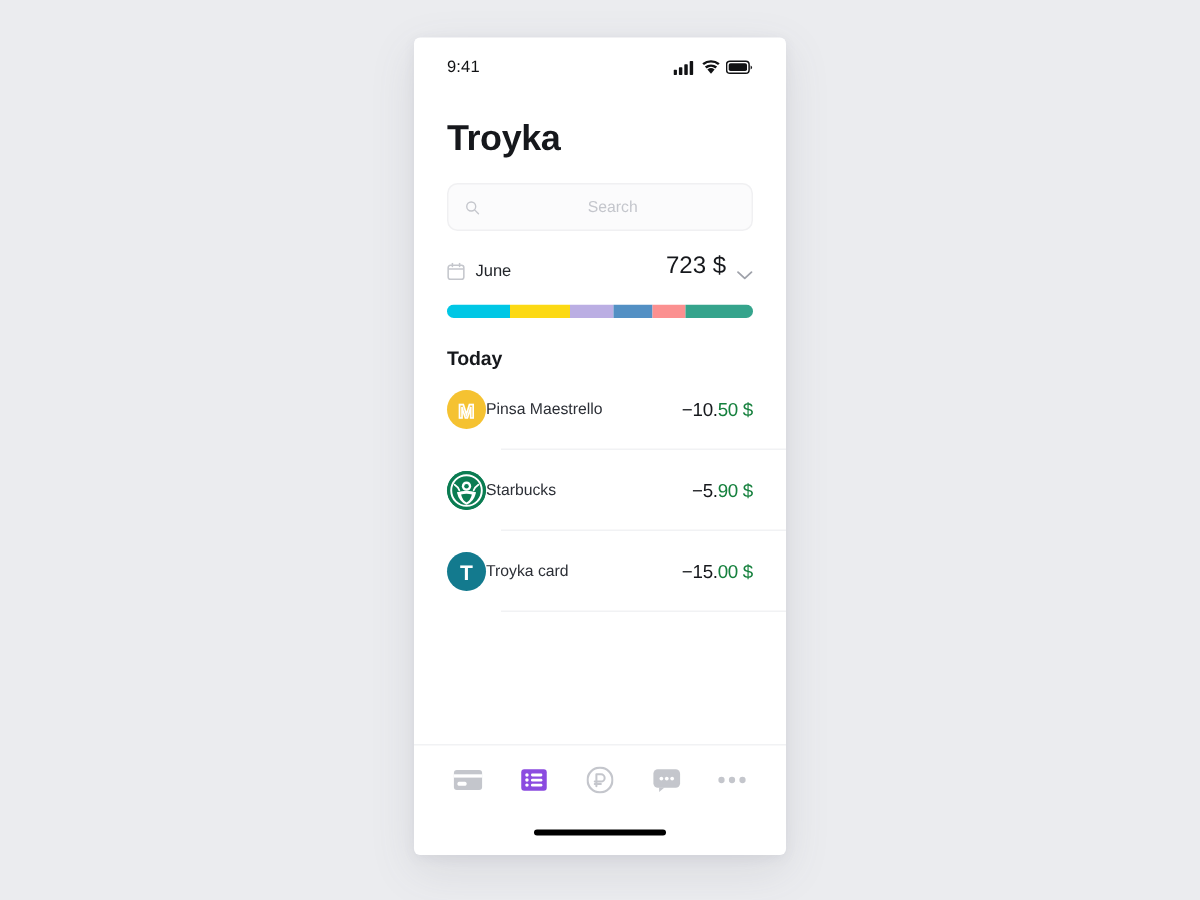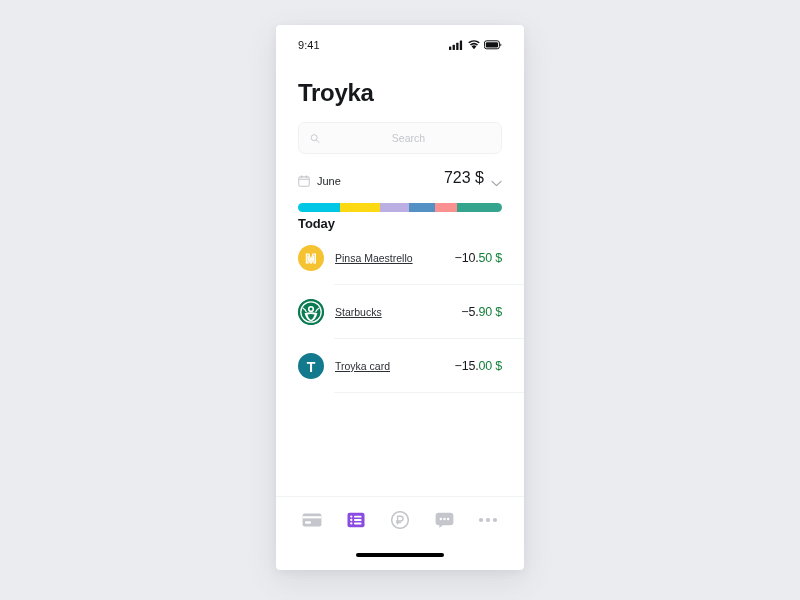--- a/index.html
+++ b/index.html
@@ -109,21 +109,21 @@
     margin: 9px 22px 0 22px;
     height: 9px;
     border-radius: 4.5px;
     overflow: hidden;
     display: flex;
   }
   #bar > span { display: block; height: 100%; }
 
   
   .section-title {
-    margin: 4px 0 0 22px;
+    margin: 19px 0 0 22px;
     font-size: 13px;
     font-weight: bold;
     color: #16181c;
     letter-spacing: -0.1px;
   }
 
   
   .txn {
     display: flex;
     align-items: center;
@@ -145,25 +145,23 @@
     width: 26px;
     height: 26px;
     border-radius: 50%;
     flex: 0 0 26px;
     display: flex;
     align-items: center;
     justify-content: center;
     overflow: hidden;
   }
   .txn-name {
-    margin-left: 11px;
     font-size: 10.5px;
     color: #2c2f36;
     flex: 1;
-    text-decoration: underline;
   }
   .txn-amount {
     font-size: 12.5px;
     color: #16181c;
     white-space: nowrap;
     letter-spacing: -0.2px;
   }
   .txn-amount .frac { color: #15803d; }
 
   

